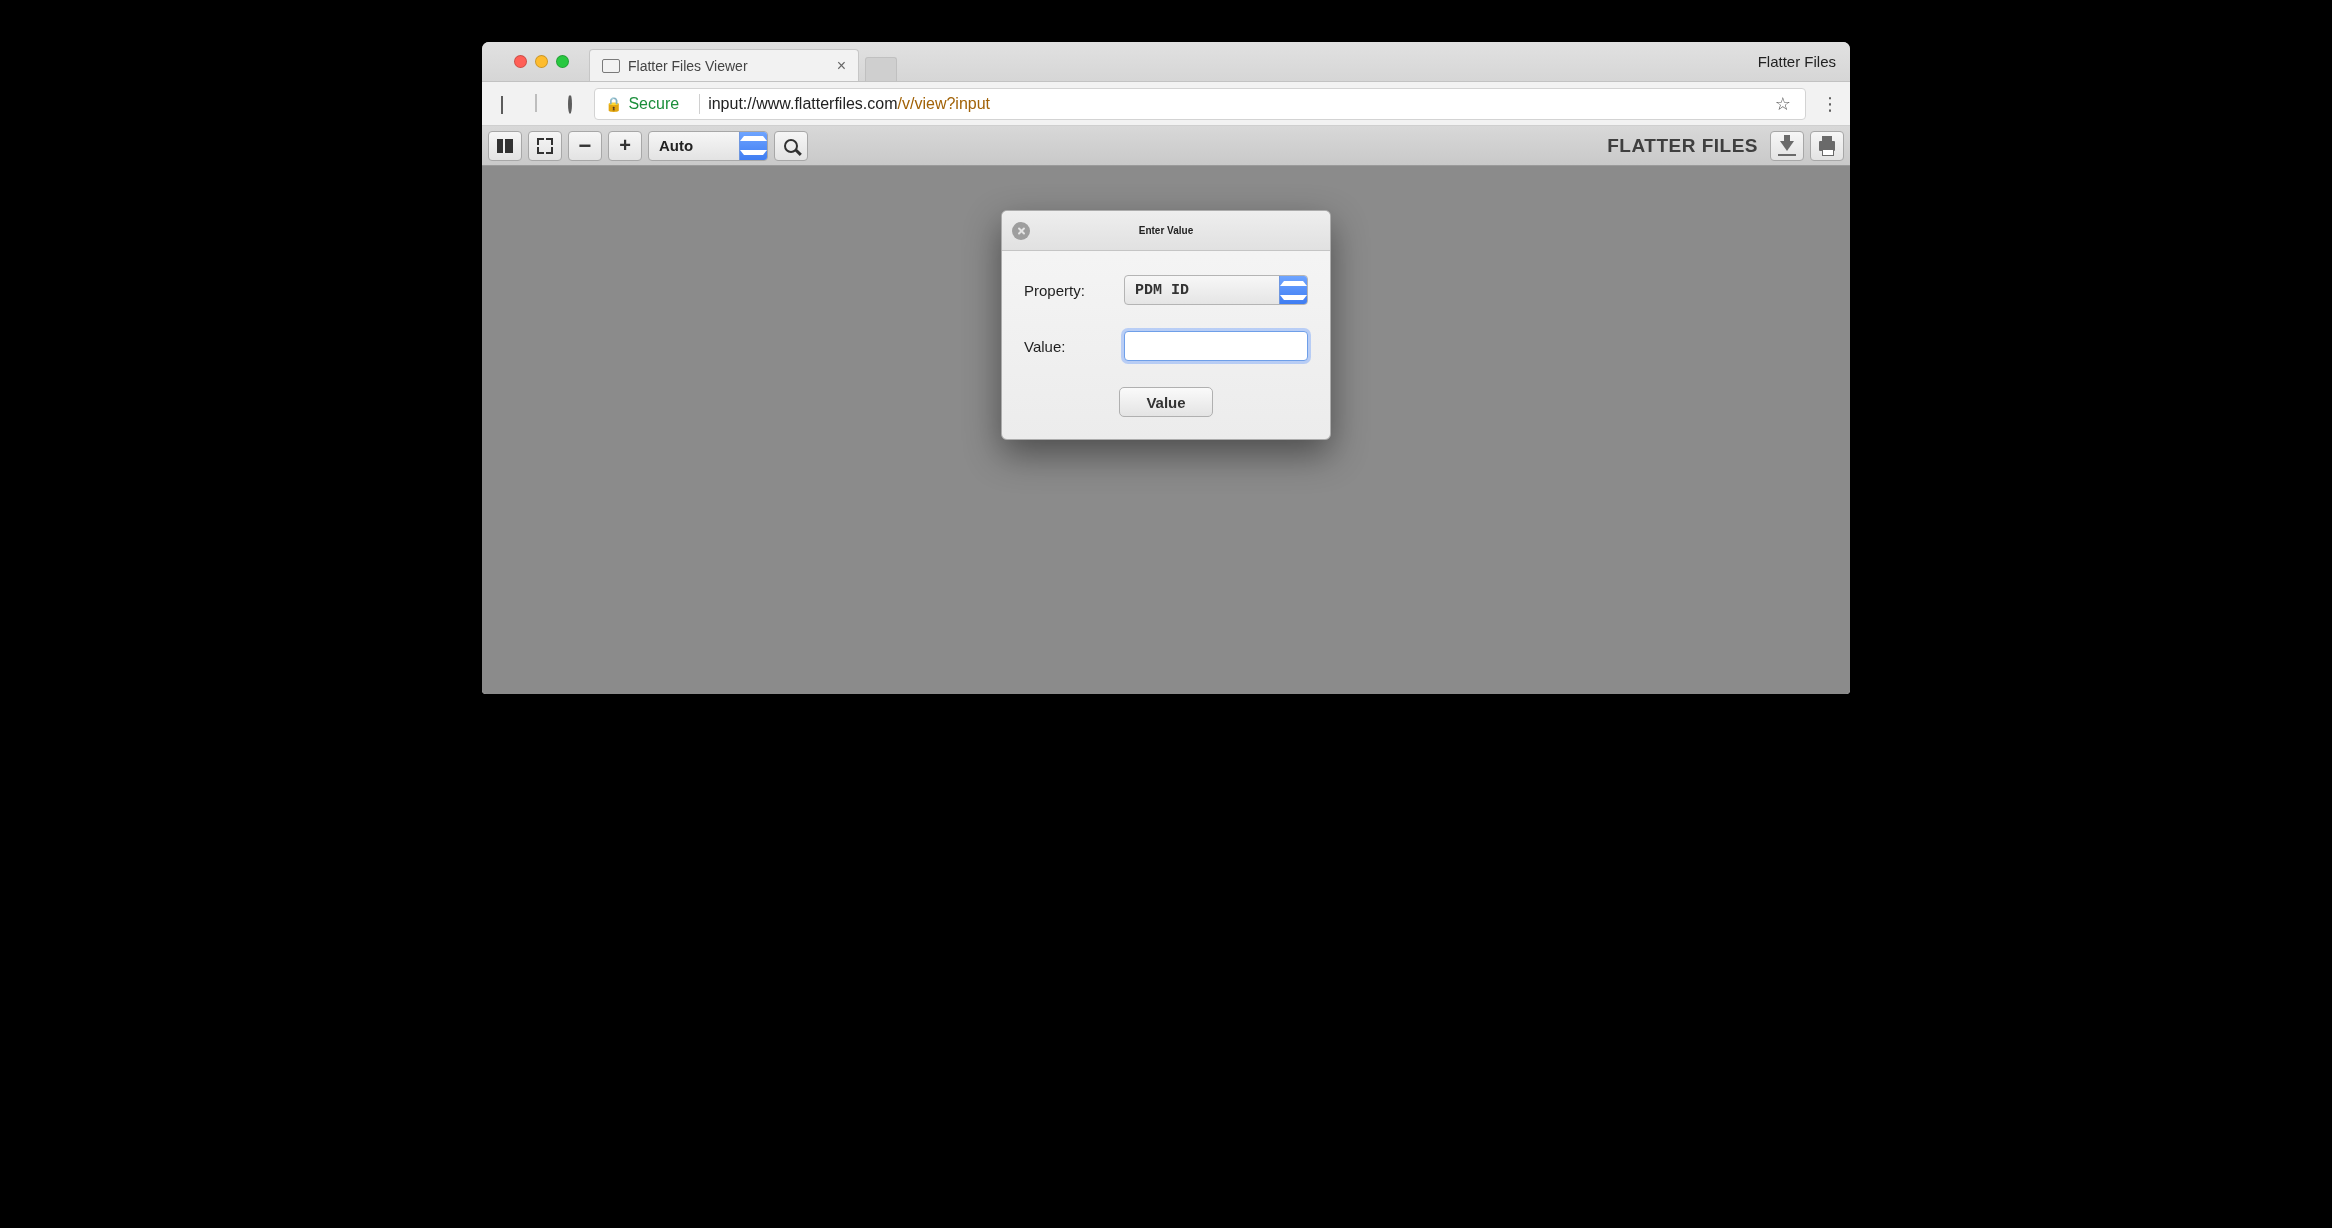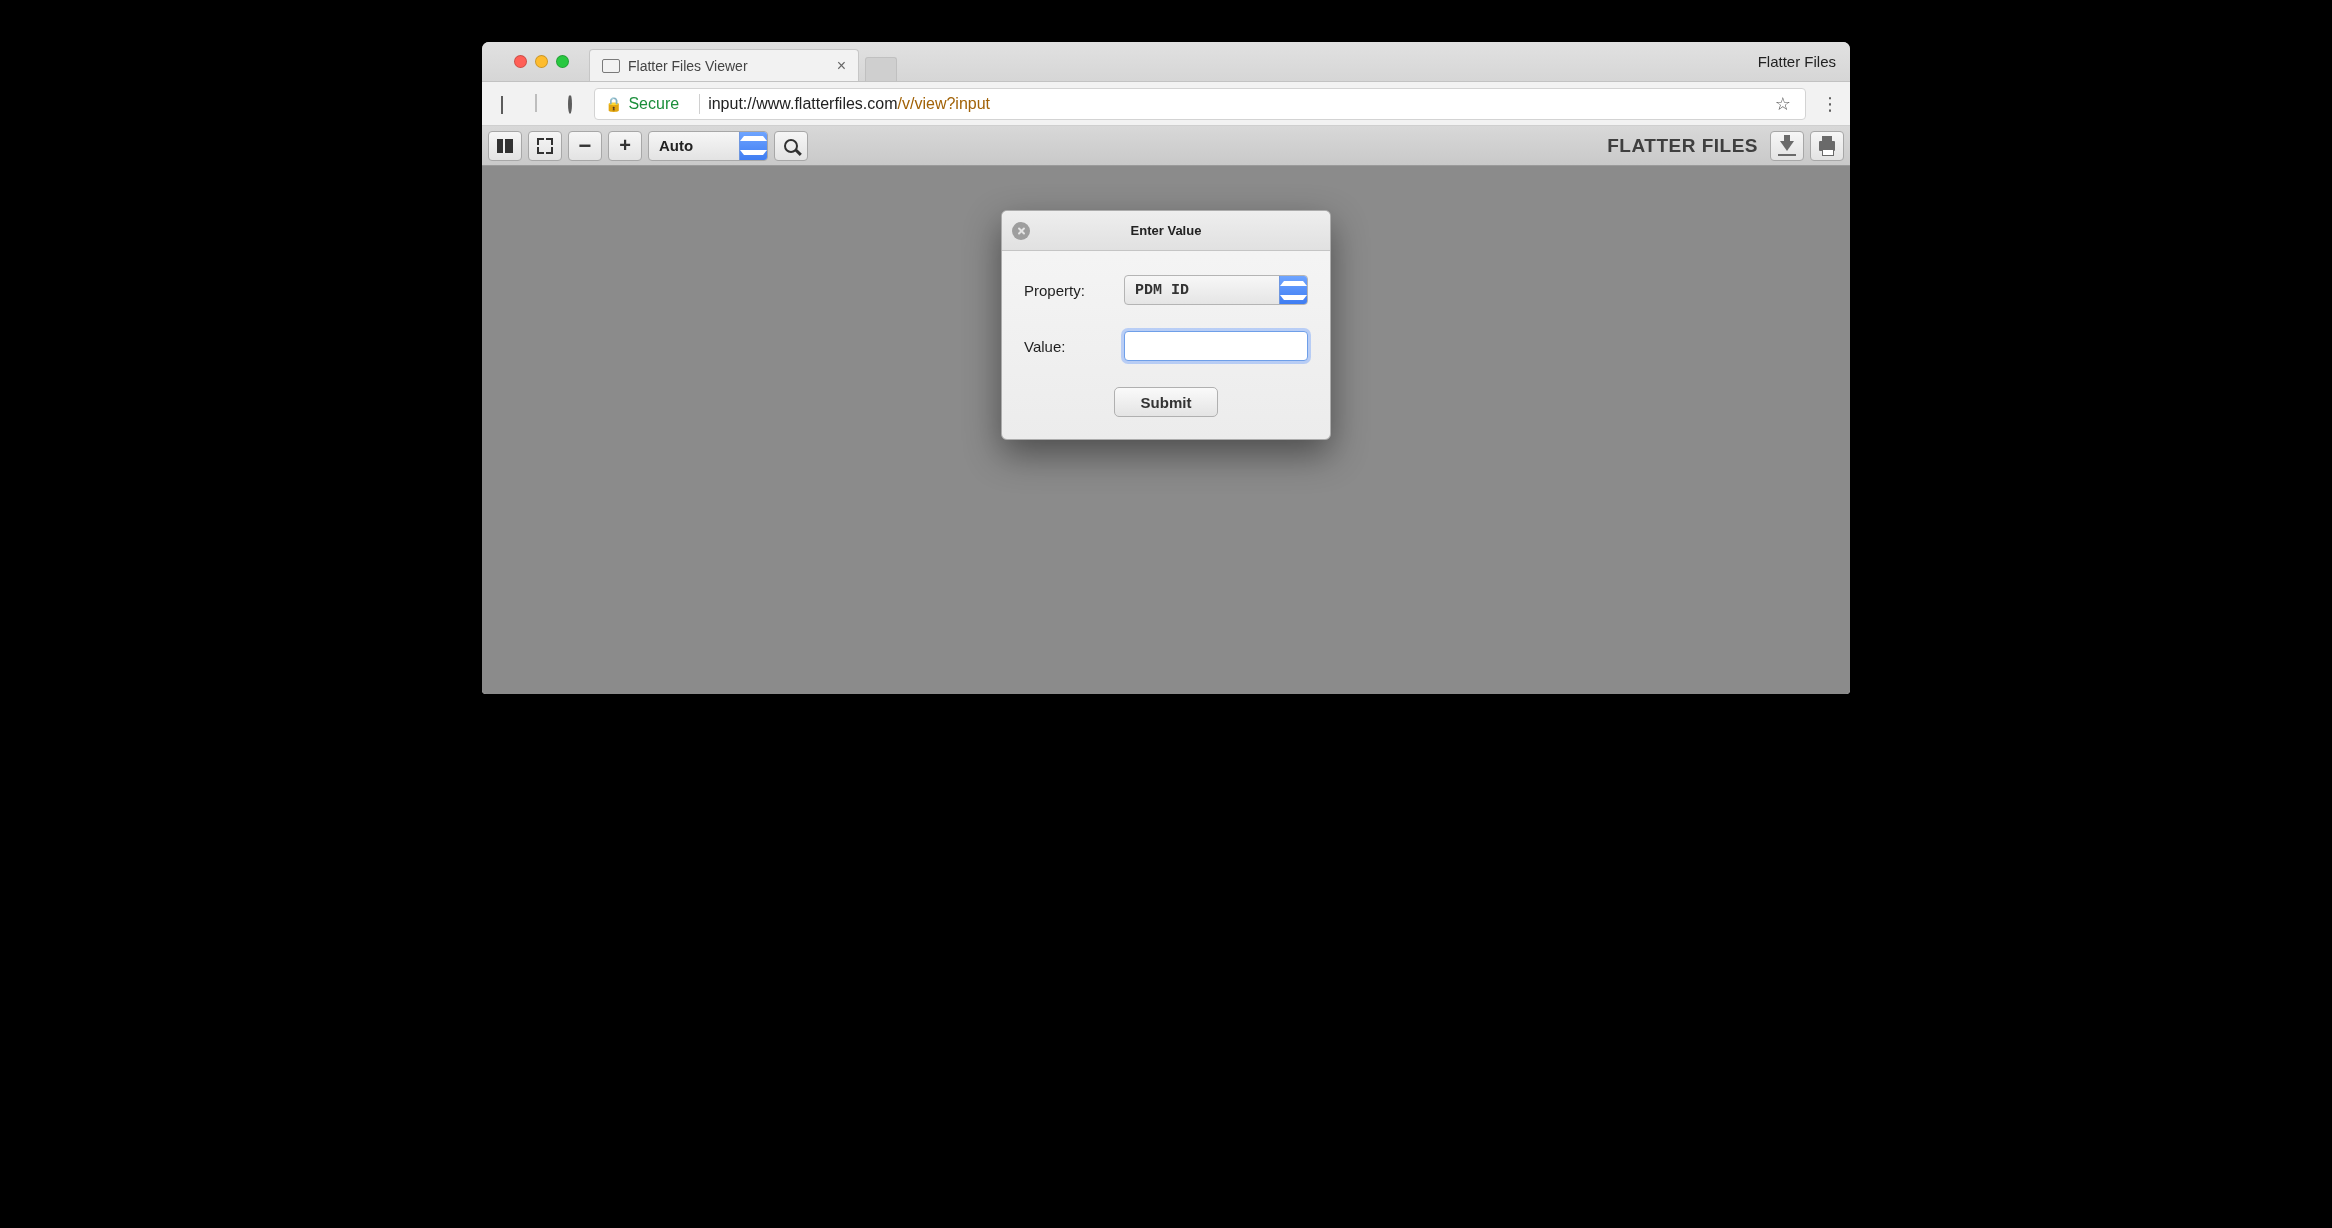--- a/index.html
+++ b/index.html
@@ -184,21 +184,21 @@
     background: linear-gradient(#f6f6f6,#ececec);
     border:1px solid #acacac; border-radius:6px;
     box-shadow: 0 14px 36px rgba(0,0,0,0.45);
   }
   .dialog-header{
     height:40px; display:flex; align-items:center; justify-content:center;
     border-bottom:1px solid #c5c5c5; position:relative;
     background: linear-gradient(#eeeeee,#e1e1e1);
     border-radius:6px 6px 0 0;
   }
-  .dialog-title{font-weight:700; font-size:13px; color:#222;}
+  .dialog-title{font-weight:700; font-size:10px; color:#222;}
   .dialog-close{
     position:absolute; left:10px; width:18px;height:18px;border-radius:50%;
     background:#9e9e9e; display:flex;align-items:center;justify-content:center;
   }
   .dialog-close::before,.dialog-close::after{
     content:"";position:absolute;width:9px;height:2px;background:#e4e4e4;border-radius:1px;
   }
   .dialog-close::before{transform:rotate(45deg);}
   .dialog-close::after{transform:rotate(-45deg);}
   .dialog-body{ padding: 24px 22px 22px; }
@@ -322,20 +322,20 @@
                     <div class="tri-down"></div>
                   </div>
               </div>
             </div>
           </div>
           <div class="row">
             <div class="lbl">Value:</div>
             <input class="textinput" type="text" value="" style="">
           </div>
           <div class="submit-row">
-            <button class="submit-btn">Submit</button>
+            <button class="submit-btn">Value</button>
           </div>
         </div>
       </div>
     </div>
 
   </div>
 </div>
 
 </body></html>

